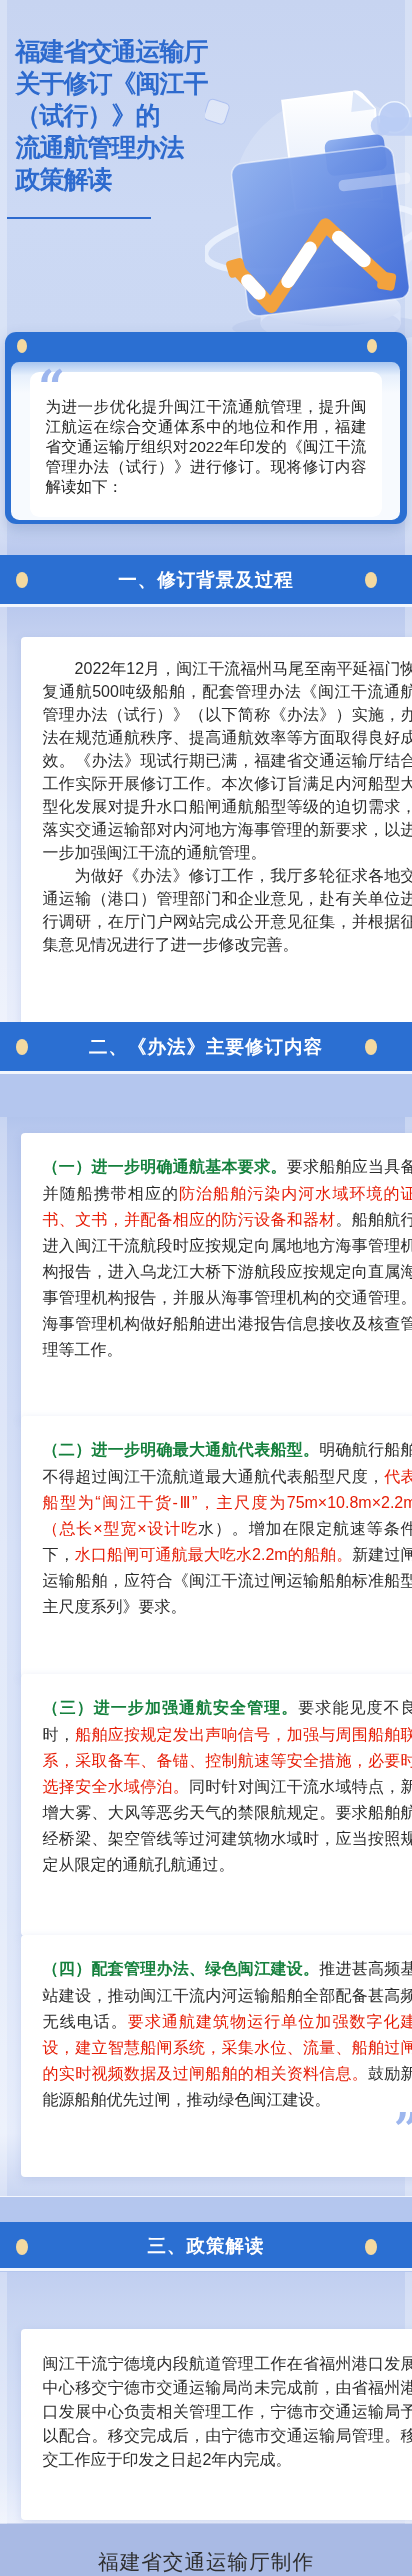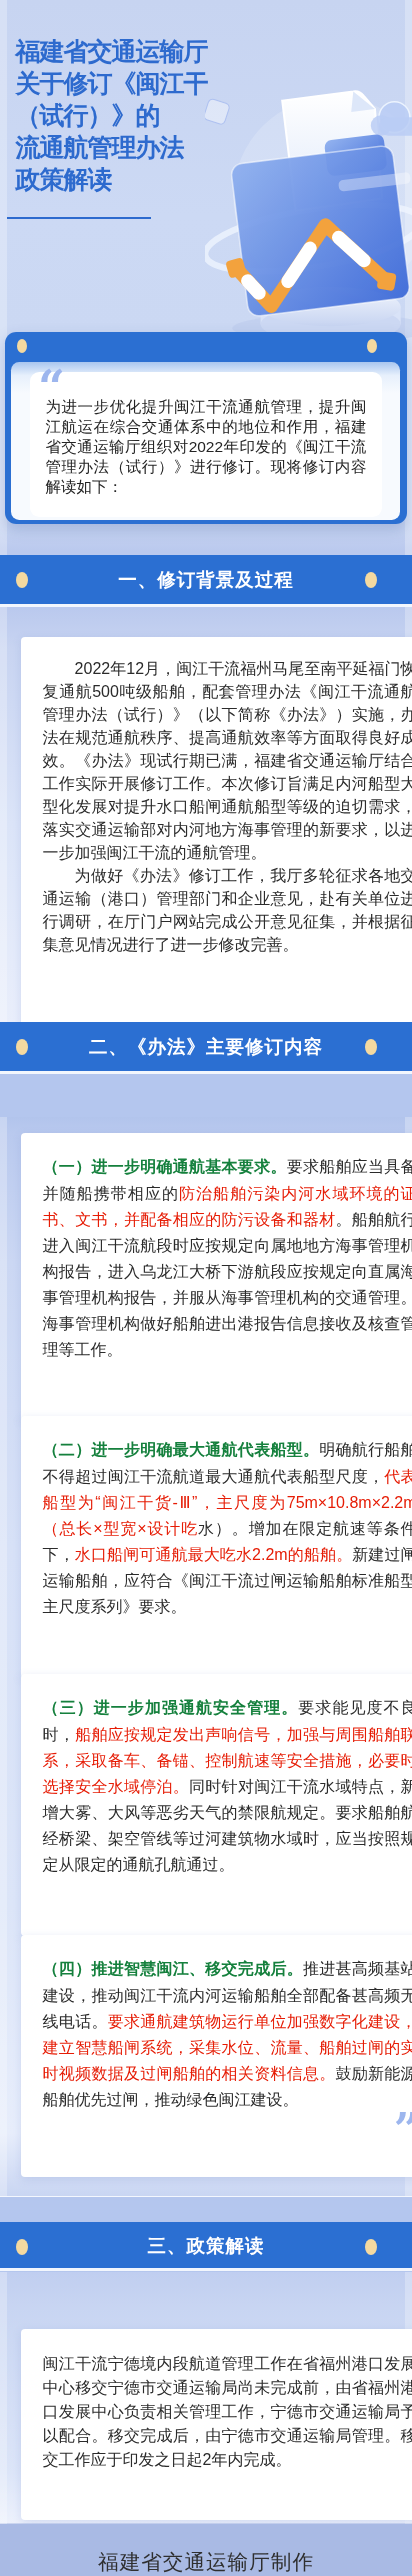--- a/index.html
+++ b/index.html
@@ -172,21 +172,21 @@
   <div class="band" id="band-2">
     <span class="pin l"></span>
     <span class="pin r"></span>
     <div class="band-title">二、《办法》主要修订内容</div>
   </div>
 
   <div class="card item" id="item-1"><span class="b">（一）进一步明确通航基本要求。</span><span>要求船舶应当具备并随船携带相应的</span><span class="red">防治船舶污染内河水域环境的证书、文书，并配备相应的防污设备和器材</span><span>。船舶航行进入闽江干流航段时应按规定向属地地方海事管理机构报告，进入乌龙江大桥下游航段应按规定向直属海事管理机构报告，并服从海事管理机构的交通管理。海事管理机构做好船舶进出港报告信息接收及核查管理等工作。</span></div>
   <div class="card item" id="item-2"><span class="b">（二）进一步明确最大通航代表船型。</span><span>明确航行船舶不得超过闽江干流航道最大通航代表船型尺度，</span><span class="red">代表船型为“闽江干货-Ⅲ”，主尺度为75m×10.8m×2.2m（总长×型宽×设计吃</span><span>水）。增加在限定航速等条件下，</span><span class="red">水口船闸可通航最大吃水2.2m的船舶。</span><span>新建过闸运输船舶，应符合《闽江干流过闸运输船舶标准船型主尺度系列》要求。</span></div>
   <div class="card item" id="item-3"><span class="b">（三）进一步加强通航安全管理。</span><span>要求能见度不良时，</span><span class="red">船舶应按规定发出声响信号，加强与周围船舶联系，采取备车、备锚、控制航速等安全措施，必要时选择安全水域停泊。</span><span>同时针对闽江干流水域特点，新增大雾、大风等恶劣天气的禁限航规定。要求船舶航经桥梁、架空管线等过河建筑物水域时，应当按照规定从限定的通航孔航通过。</span></div>
   <div class="card item" id="item-4">
-    <span><span class="b">（四）推进智慧闽江、移交完成后。</span><span>推进甚高频基站建设，推动闽江干流内河运输船舶全部配备甚高频无线电话。</span><span class="red">要求通航建筑物运行单位加强数字化建设，建立智慧船闸系统，采集水位、流量、船舶过闸的实时视频数据及过闸船舶的相关资料信息。</span><span>鼓励新能源船舶优先过闸，推动绿色闽江建设。</span></span>
+    <span><span class="b">（四）配套管理办法、绿色闽江建设。</span><span>推进甚高频基站建设，推动闽江干流内河运输船舶全部配备甚高频无线电话。</span><span class="red">要求通航建筑物运行单位加强数字化建设，建立智慧船闸系统，采集水位、流量、船舶过闸的实时视频数据及过闸船舶的相关资料信息。</span><span>鼓励新能源船舶优先过闸，推动绿色闽江建设。</span></span>
     <div id="close-quote-row">
       <span class="quote-mark">”</span>
     </div>
   </div>
 
   <div class="band-zone" id="band3-zone"></div>
   <div class="band" id="band-3">
     <span class="pin l"></span>
     <span class="pin r"></span>
     <div class="band-title">三、政策解读</div>

